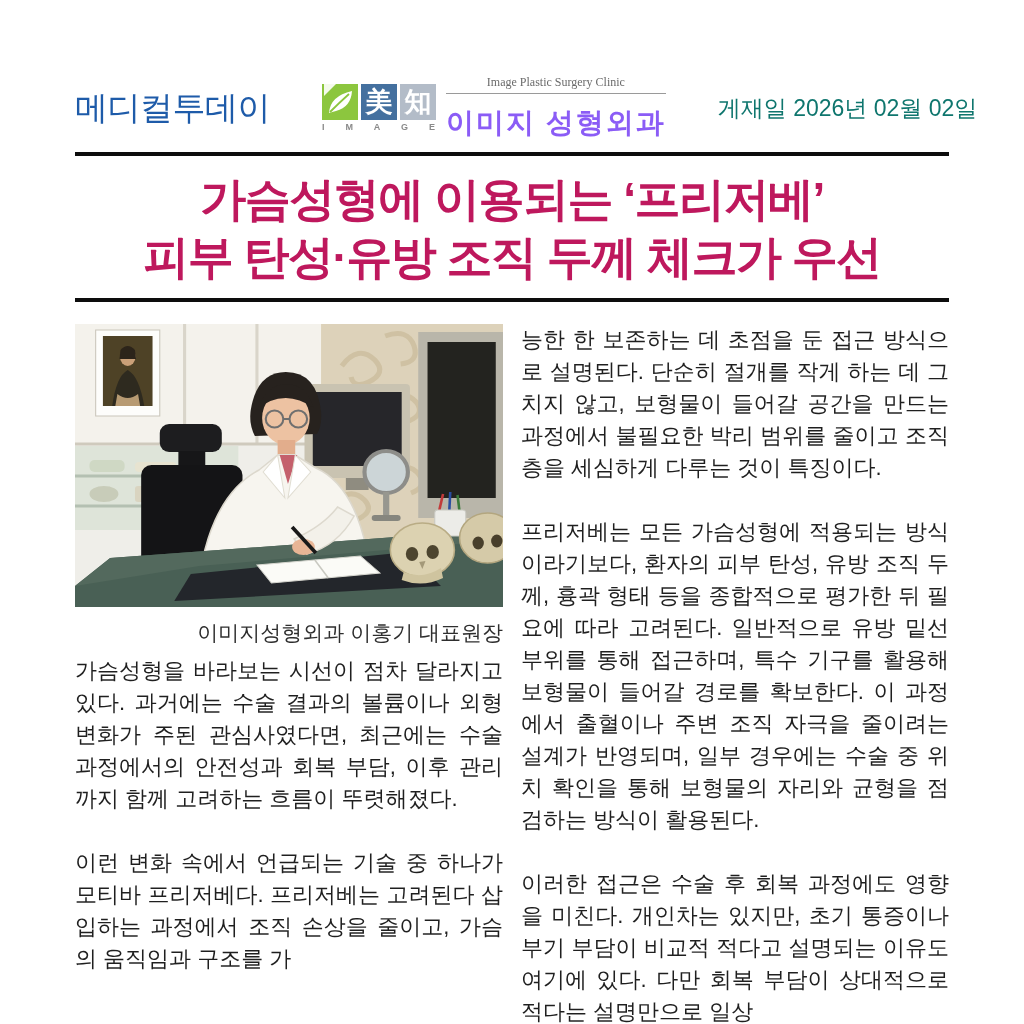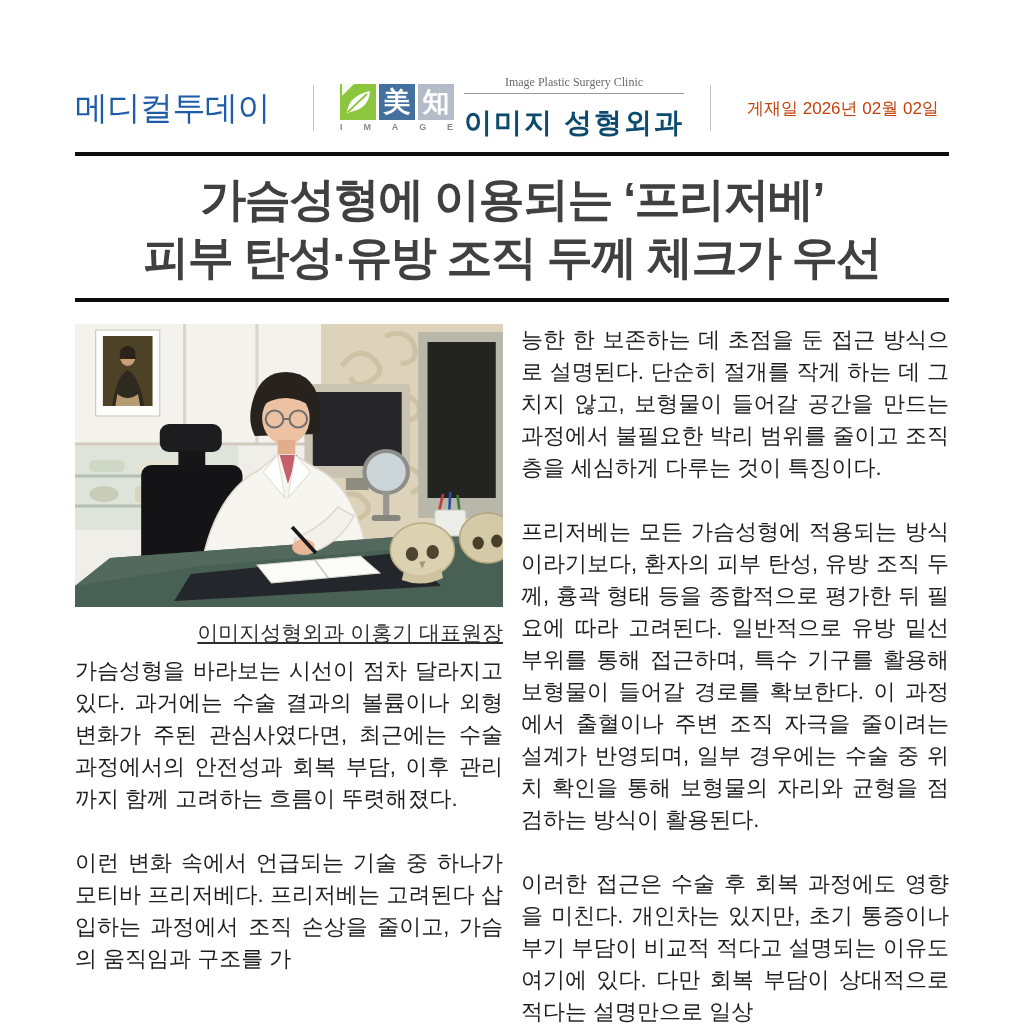--- a/index.html
+++ b/index.html
@@ -17,37 +17,37 @@
   .sq { width:36px; height:36px; display:flex; align-items:center; justify-content:center; }
   .sq-green { background:#8cc63e; }
   .sq-blue  { background:#44709f; }
   .sq-gray  { background:#b3bcc8; }
   .sq .hanja { color:#fff; font-size:27px; font-weight:700; line-height:1; font-family:"Liberation Serif",serif; }
   .image-letters { display:flex; justify-content:space-between; width:114px; margin-top:2px;
                    font-size:9px; color:#8a8a8a; letter-spacing:1px; font-weight:700; }
   .clinic-names { display:flex; flex-direction:column; align-items:center;gap:8px; }
   .clinic-en { font-family:"Liberation Serif","DejaVu Serif",serif; font-size:12px; color:#6a6a6a;
                padding:0 6px 3px 6px; border-bottom:1px solid #9a9a9a; width:100%; text-align:center; white-space:nowrap; }
-  .clinic-kr { font-size:28px; font-weight:800; color:#0c4a6e; letter-spacing:2px; margin-top:2px; white-space:nowrap; }
-  .pub-date { flex:1; text-align:center; font-size:17px; color:#c2410c; white-space:nowrap; }
+  .clinic-kr { font-size:28px; font-weight:800; color:#8b5cf6; letter-spacing:2px; margin-top:2px; white-space:nowrap; }
+  .pub-date { flex:1; text-align:left; font-size:23px; color:#0f766e; white-space:nowrap; }
 
   .rule { height:4px; background:#0d0d0d; }
   .rule-top { margin-top:16px; }
   .rule-bottom { margin-top:12px; }
 
   
   .headline { text-align:center; margin-top:14px; }
-  .headline div { font-size:46px; line-height:58px; font-weight:800; color:#404040; letter-spacing:-1.5px; white-space:nowrap; }
+  .headline div { font-size:46px; line-height:58px; font-weight:800; color:#be185d; letter-spacing:-1.5px; white-space:nowrap; }
 
   
   .cols { display:flex; gap:18px; margin-top:22px; }
   .col { flex:1; min-width:0; }
   .photo-frame { width:100%; height:283px; overflow:hidden; background:#efeee9; }
   .photo-frame svg { display:block; width:100%; height:283px; }
-  .caption { text-align:right; font-size:21px; color:#2e2e2e; margin-top:12px;text-decoration:underline; }
+  .caption { text-align:right; font-size:21px; color:#2e2e2e; margin-top:12px; }
   .body-text { font-size:22px; line-height:32px; color:#1f1f1f; text-align:justify; word-break:break-all; }
   .col-left .body-text:first-of-type { margin-top:8px; }
   .body-text + .body-text { margin-top:32px; }
 </style>
 </head>
 <body>
 
 <div class="page">
 
   <div class="header-row">

